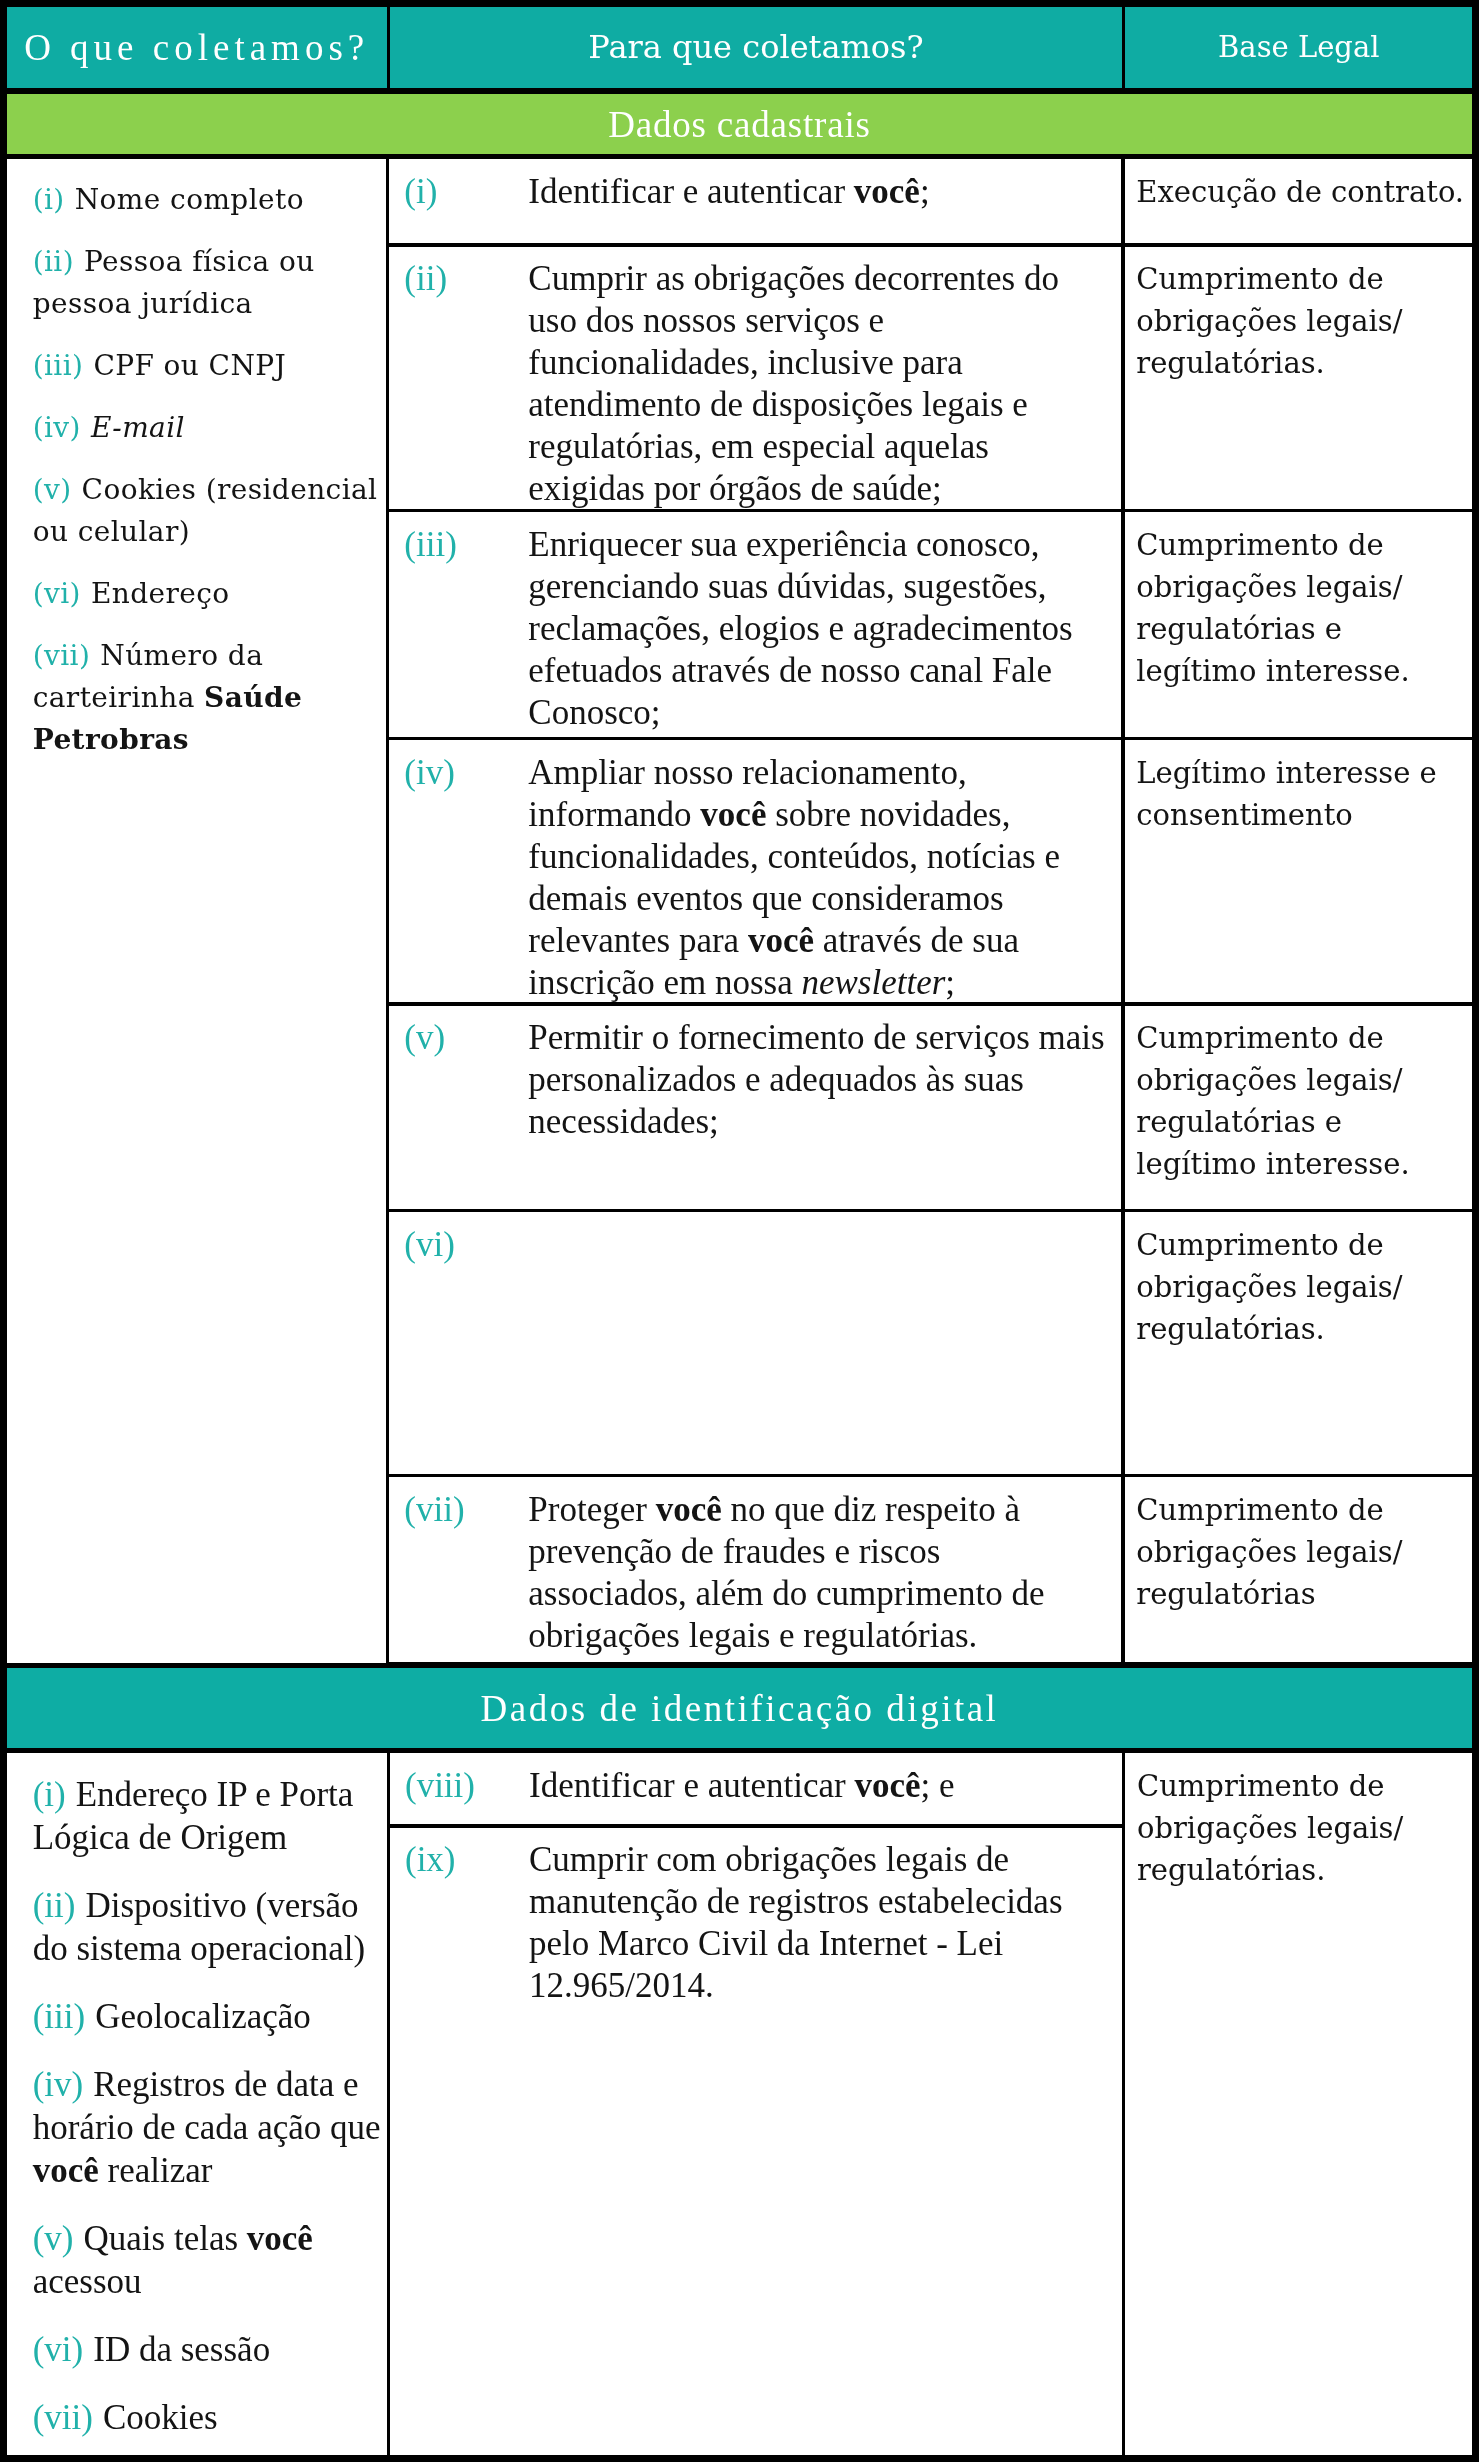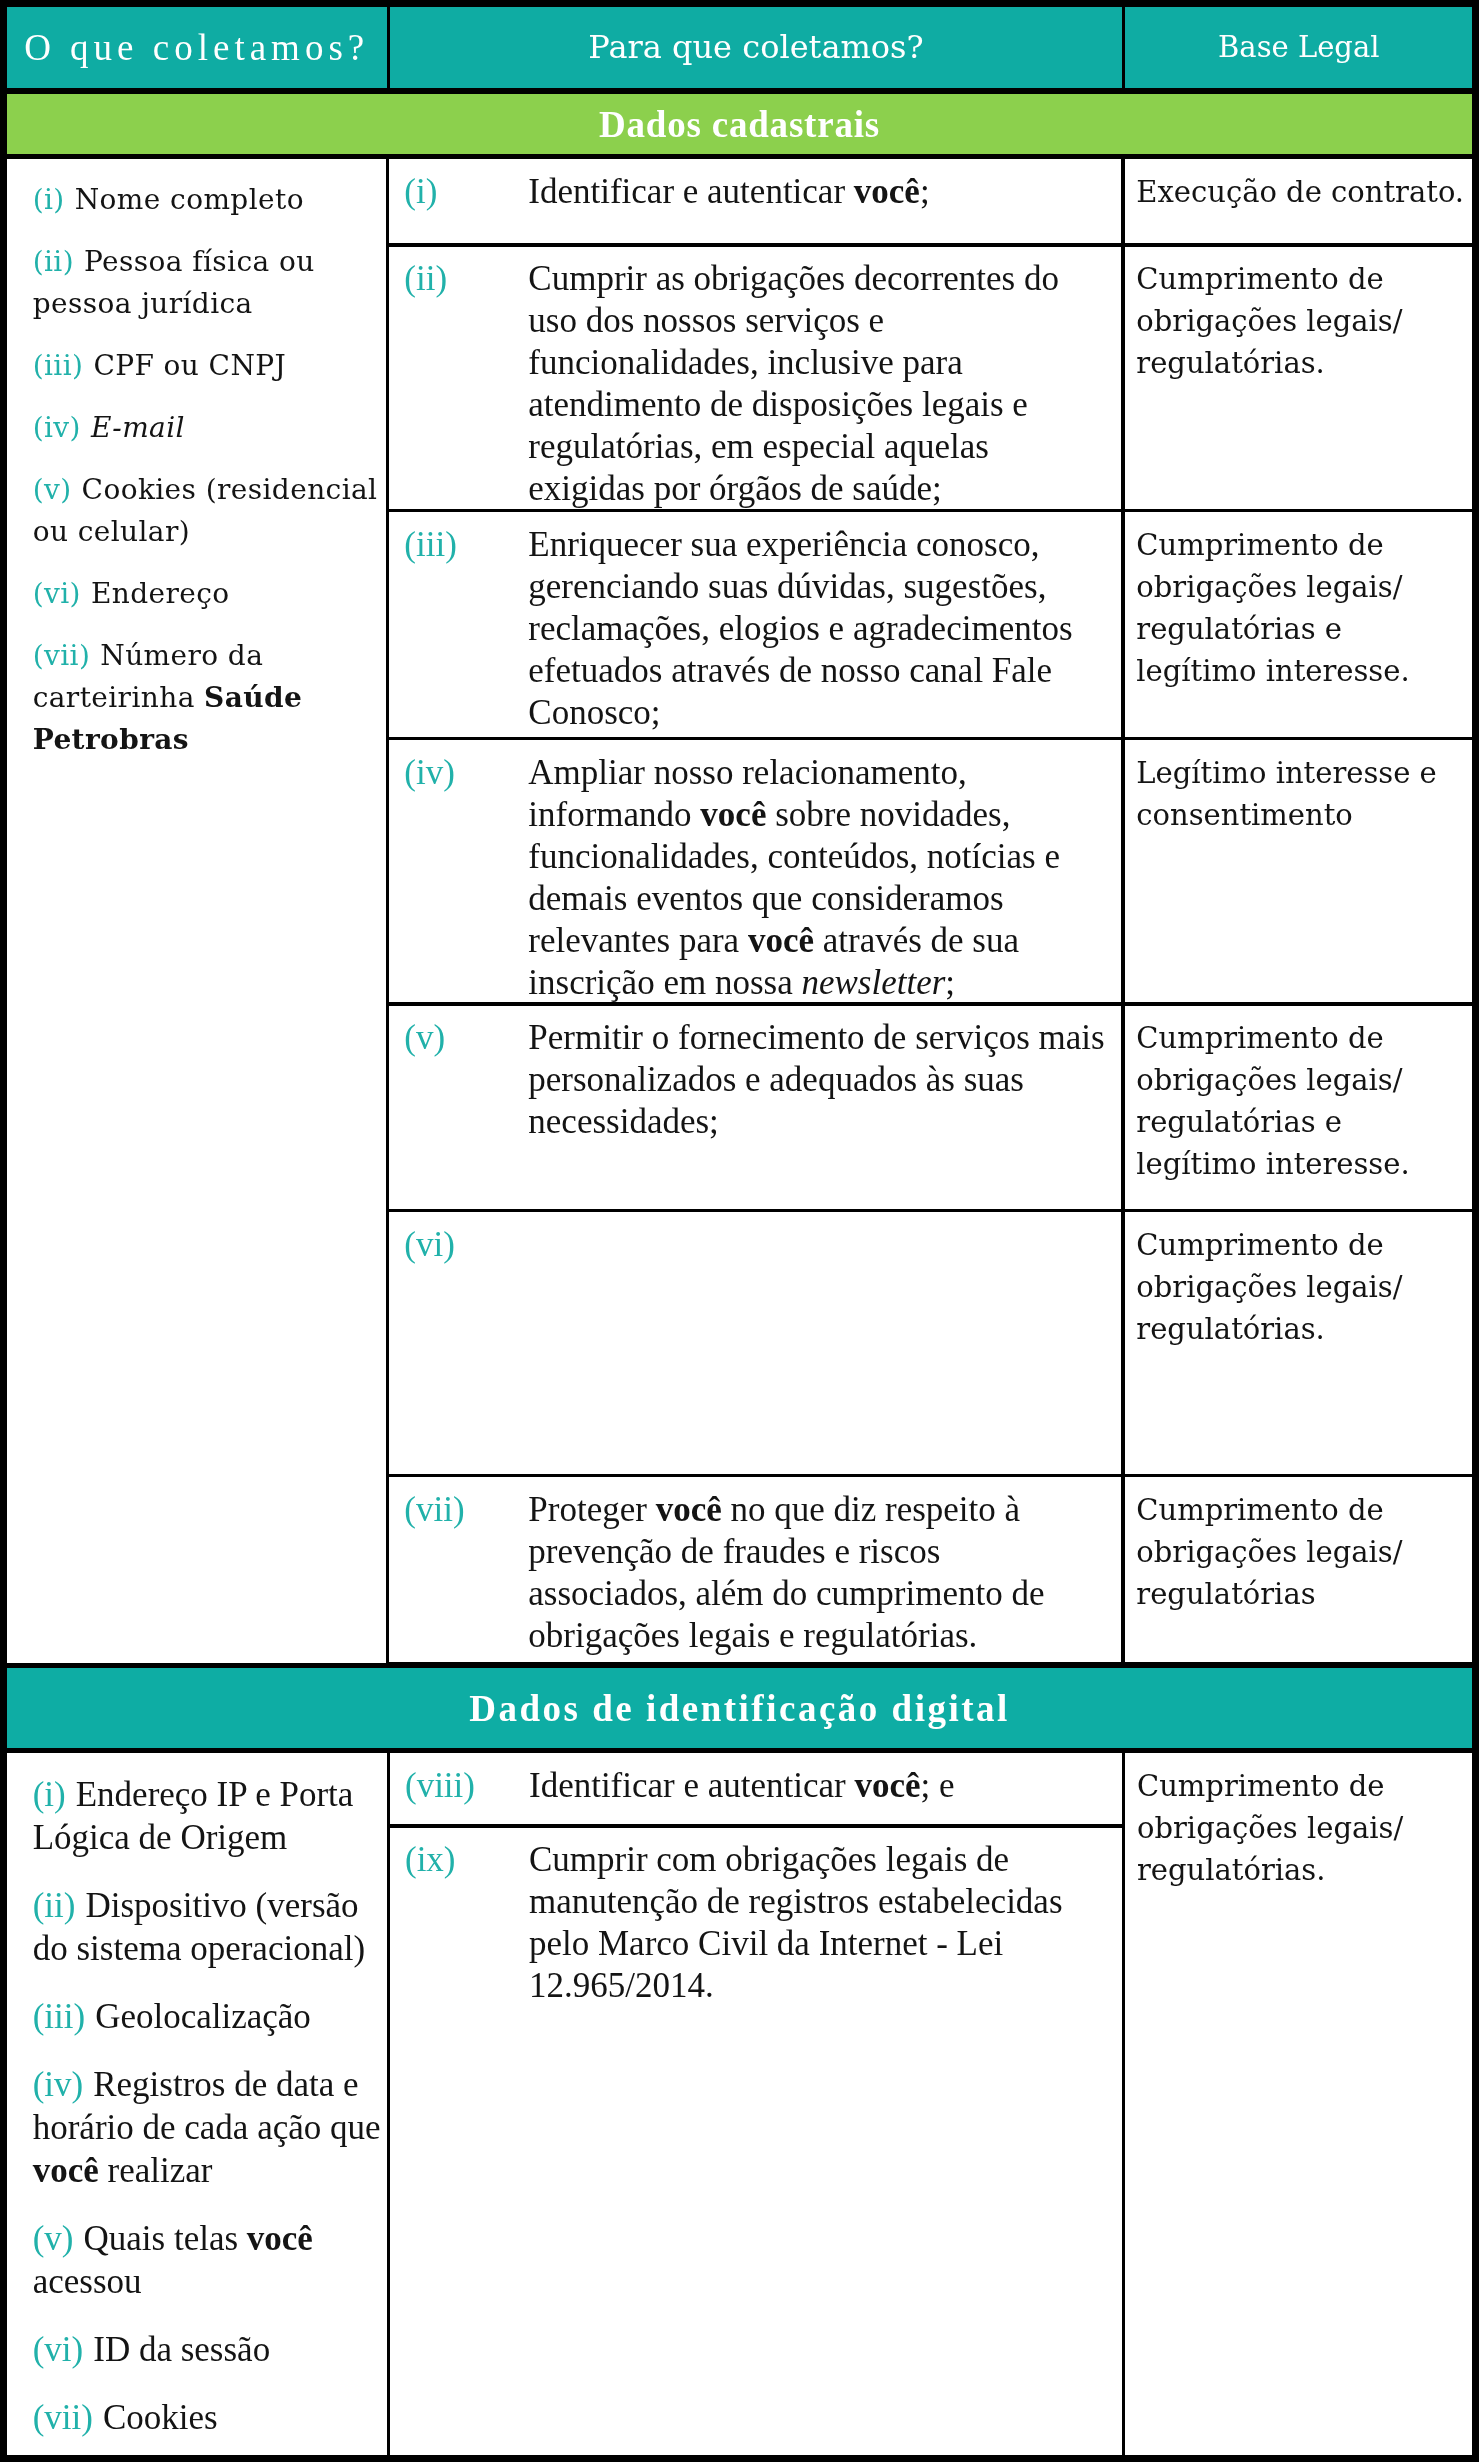--- a/index.html
+++ b/index.html
@@ -26,21 +26,21 @@
   
   .hdr{display:flex;height:81px;flex:none}
   .hc{background:var(--teal);color:#fff;display:flex;align-items:center;justify-content:center;
       font-weight:normal;box-sizing:border-box;text-align:center}
   .hc1{width:380px;font-size:37px;letter-spacing:5px}
   .hc2{width:732px;font-family:"DejaVu Serif",serif;font-size:32px}
   .hc3{width:347px;font-family:"DejaVu Serif",serif;font-size:29px}
 
   
   .ban{flex:none;display:flex;align-items:center;justify-content:center;
-       color:#fff;font-weight:bold;text-align:left}
+       color:#fff;font-weight:normal;text-align:left}
   .ban1{height:60px;background:var(--green);font-size:37px;letter-spacing:0.8px}
   .ban2{height:80px;background:var(--teal2);font-size:37px;letter-spacing:2.5px}
 
   
   .sec{display:flex;flex:none}
   .sec1{height:1504px}
   .sec2{height:702px}
   .cell{background:var(--cellbg);box-sizing:border-box;overflow:hidden}
   .lcell{width:380px;padding:20px 5px 0 26px}
   .rowscol{display:flex;flex-direction:column;width:1083px;flex:none}

